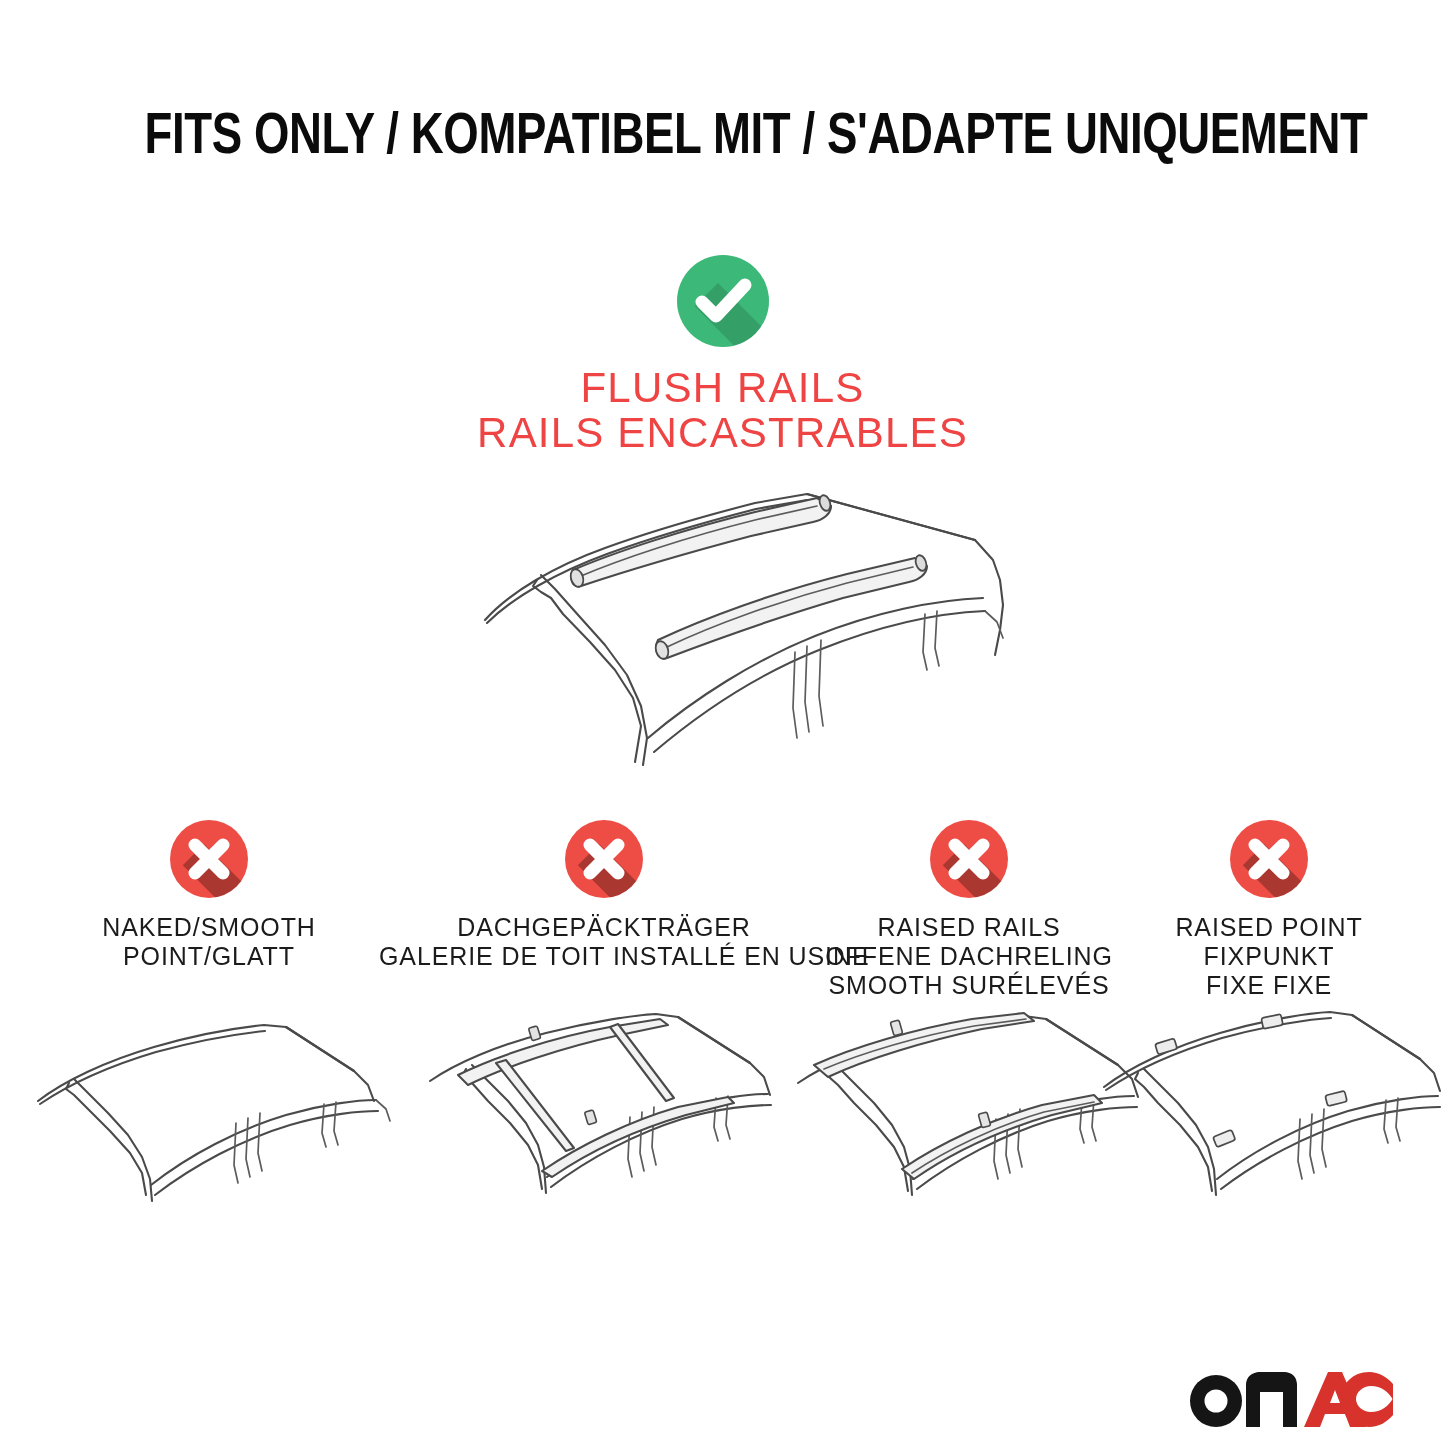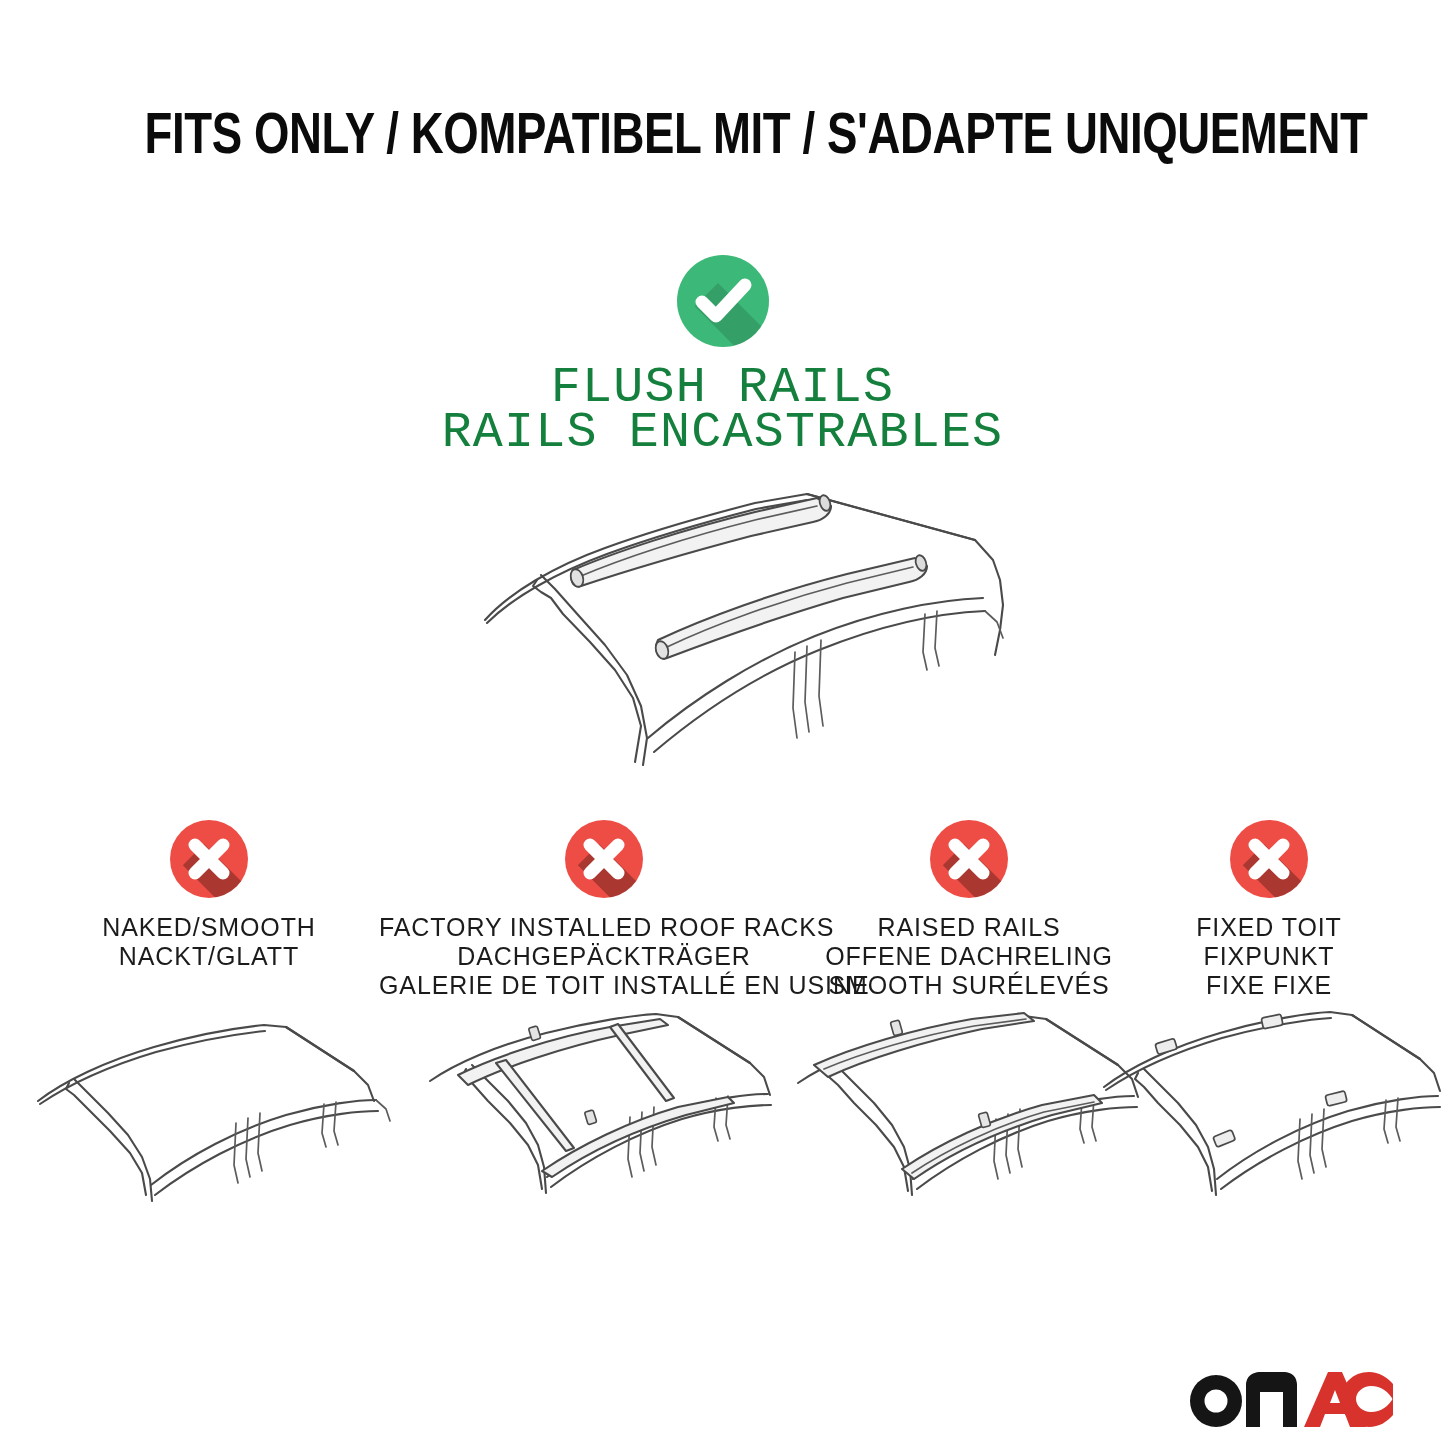--- a/index.html
+++ b/index.html
@@ -64,26 +64,26 @@
     transform: rotate(45deg);
     transform-origin: left top;
   }
   .badge.good .tick {
     position: absolute;
     left: 0; top: 0;
     width: 92px; height: 92px;
   }
   #good-text {
     margin-top: 14px;
-    font-family: Liberation Mono, monospace;
+    font-family: Liberation Sans, sans-serif;
     font-weight: 400;
-    font-size: 50px;
+    font-size: 42px;
     line-height: 45px;
     letter-spacing: 1.2px;
-    color: #15803d;
+    color: #ef4444;
   }
   #good-text div { white-space: nowrap; }
 
   
   #main-illustration {
     position: absolute;
     left: 455px;
     top: 470px;
     width: 560px;
     height: 320px;
@@ -212,21 +212,21 @@
 
     <div class="bad-col" style="left:15px; width:380px;">
       <div class="badge bad" style="display:inline-block; border-radius:50%; overflow:hidden;">
         <div class="shadow"></div>
         <svg class="cross" viewBox="0 0 78 78">
           <path d="M25 25 L53 53 M53 25 L25 53" stroke="#ffffff" stroke-width="13" stroke-linecap="round" fill="none"></path>
         </svg>
       </div>
       <div class="bad-label">
         <div>NAKED/SMOOTH</div>
-        <div>NACKT/GLATT</div>
+        <div>POINT/GLATT</div>
       </div>
       <svg class="bad-art" style="top:185px; width:370px; height:210px;" viewBox="0 0 370 210">
         <path class="thin" d="M14 96 C40 76 82 56 130 42 C178 28 220 22 240 20 L262 22 L330 66"></path>
         <path class="thin" d="M16 99 C44 80 85 61 132 47 C180 34 221 28 241 26"></path>
         <path class="thin" d="M45 78 L42 84 L50 90 L64 104 L86 126 L106 148 L118 168 L122 190"></path>
         <path class="thin" d="M50 74 L62 86 L84 108 L104 130 L118 152 L126 174 L128 196"></path>
         <path class="thin" d="M262 22 L330 66 L344 80 L350 96"></path>
         <path class="thin" d="M127 180 C165 150 215 124 262 110 C300 99 334 95 352 95"></path>
         <path class="thin" d="M131 190 C170 160 219 134 266 120 C303 109 337 106 354 106"></path>
         <path class="thin2" d="M212 118 L210 160 L214 178"></path>
@@ -239,21 +239,20 @@
     </div>
 
     <div class="bad-col" style="left:375px; width:450px;">
       <div class="badge bad" style="display:inline-block; border-radius:50%; overflow:hidden;">
         <div class="shadow"></div>
         <svg class="cross" viewBox="0 0 78 78">
           <path d="M25 25 L53 53 M53 25 L25 53" stroke="#ffffff" stroke-width="13" stroke-linecap="round" fill="none"></path>
         </svg>
       </div>
       <div class="bad-label">
-        <div>FACTORY INSTALLED ROOF RACKS</div>
         <div>DACHGEPÄCKTRÄGER</div>
         <div>GALERIE DE TOIT INSTALLÉ EN USINE</div>
       </div>
       <svg class="bad-art" style="top:185px; width:380px; height:215px;" viewBox="0 0 380 215">
 
         <path class="thin" d="M16 76 C42 58 84 40 132 28 C180 16 222 10 242 9 L264 12 L336 58"></path>
         <path class="thin" d="M52 64 L49 70 L58 78 L74 96 L96 118 L114 140 L124 160 L128 184"></path>
         <path class="thin" d="M58 60 L72 74 L94 96 L112 118 L124 140 L130 162 L132 188"></path>
         <path class="thin" d="M264 12 L336 58 L350 72 L356 90"></path>
         <path class="thin" d="M133 172 C170 143 218 118 264 104 C302 93 336 89 354 89"></path>
@@ -311,21 +310,21 @@
     </div>
 
     <div class="bad-col" style="left:1110px; width:310px;">
       <div class="badge bad" style="display:inline-block; border-radius:50%; overflow:hidden;">
         <div class="shadow"></div>
         <svg class="cross" viewBox="0 0 78 78">
           <path d="M25 25 L53 53 M53 25 L25 53" stroke="#ffffff" stroke-width="13" stroke-linecap="round" fill="none"></path>
         </svg>
       </div>
       <div class="bad-label">
-        <div>FIXED TOIT</div>
+        <div>RAISED POINT</div>
         <div>FIXPUNKT</div>
         <div>FIXE FIXE</div>
       </div>
       <svg class="bad-art" style="top:185px; width:350px; height:205px;" viewBox="0 0 350 205">
         <path class="thin" d="M10 82 C36 62 78 42 126 28 C174 14 216 8 236 7 L258 10 L326 54"></path>
         <path class="thin" d="M12 85 C40 66 81 47 128 33 C176 20 217 14 237 13"></path>
         <path class="thin" d="M44 68 L41 74 L50 82 L64 98 L86 120 L104 142 L114 162 L118 186"></path>
         <path class="thin" d="M50 64 L62 76 L84 98 L102 120 L114 142 L120 164 L122 190"></path>
         <path class="thin" d="M258 10 L326 54 L340 68 L346 86"></path>
         <path class="thin" d="M123 174 C160 145 208 120 254 106 C292 95 326 91 344 91"></path>

